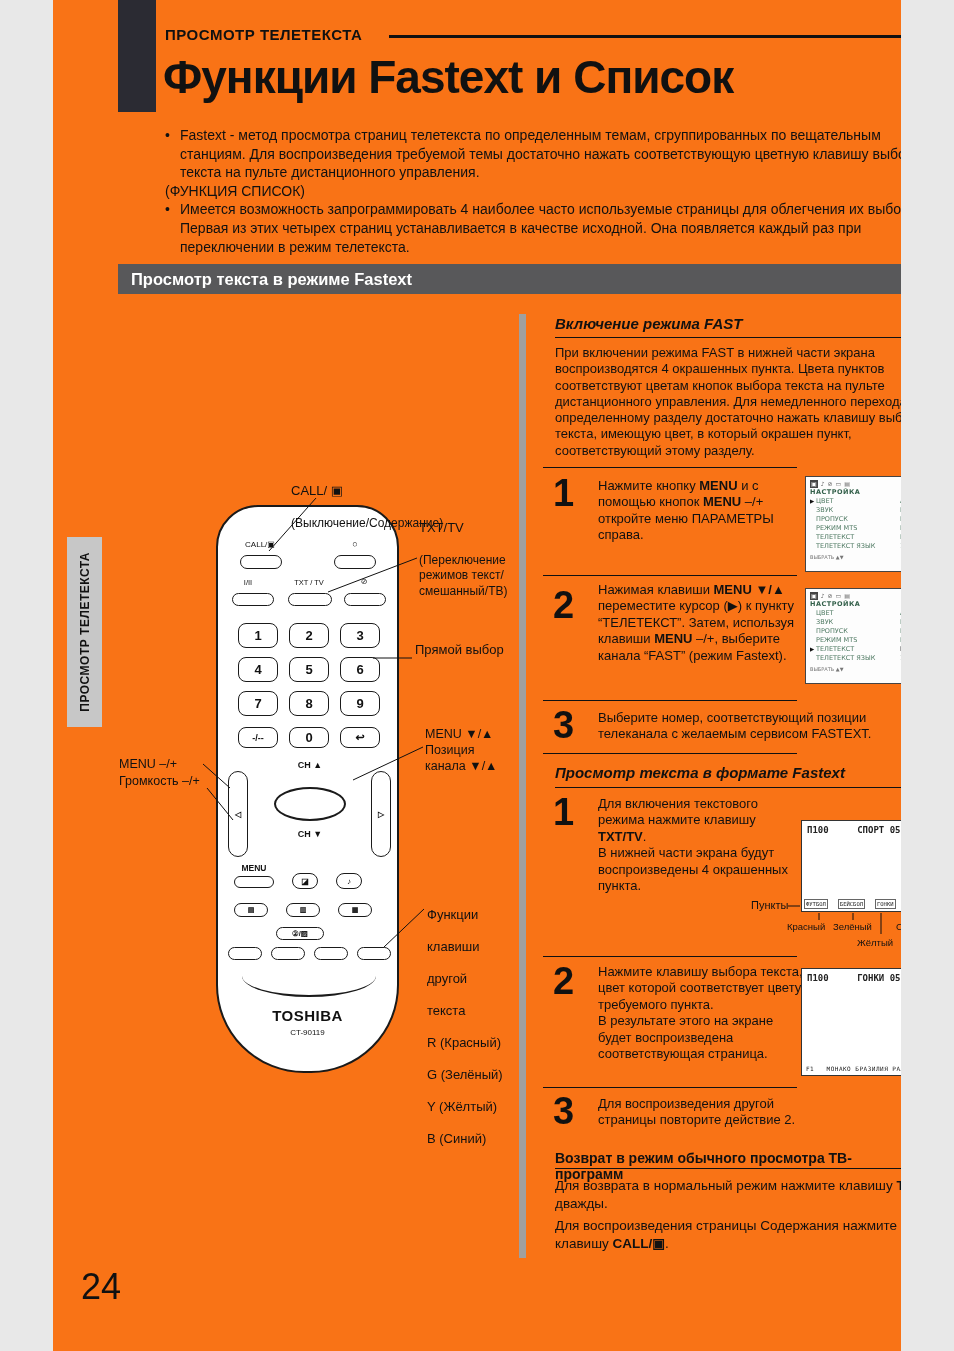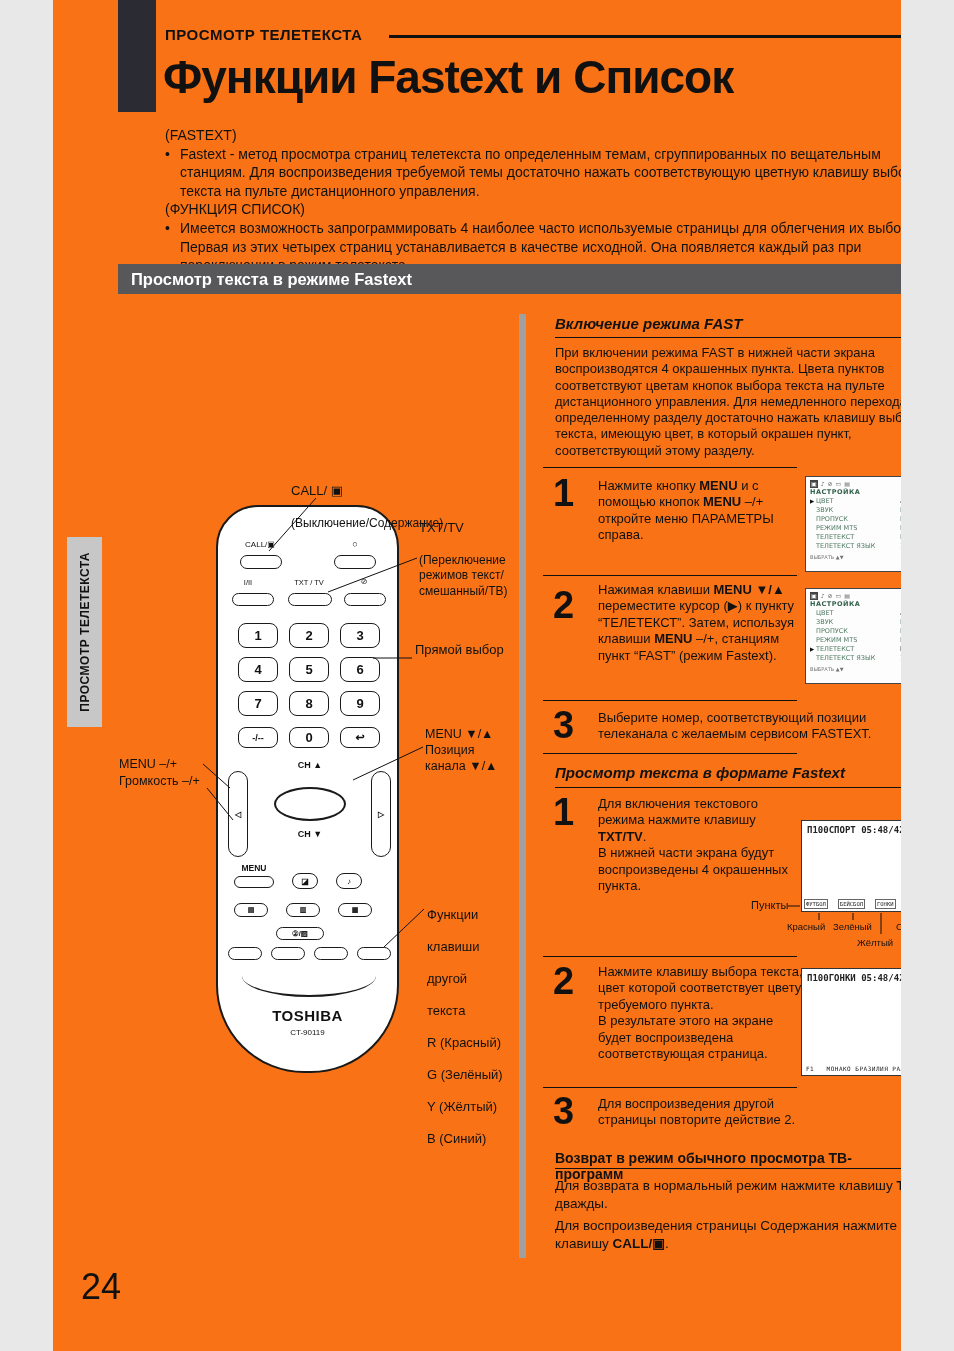--- a/index.html
+++ b/index.html
@@ -39,40 +39,39 @@
   .osd-title { font-weight:700; color:#33604a; letter-spacing:.5px; }
   .osd-row { display:flex; }
   .osd-cur { width:6px; color:#111; font-size:5.5px; visibility:hidden; }
   .osd-row.cur .osd-cur { visibility:visible; }
   .osd-lab { flex:1; }
   .osd-val { width:34px; }
   .osd-val.hl { font-weight:700; color:#2c2c2c; }
   .osd-foot { display:flex; justify-content:space-between; font-size:5px; color:#777; margin-top:2px; }
   
   .tv { position:absolute; border:1.5px solid #333; background:#fff; font-family:"DejaVu Sans Mono", monospace; color:#222; }
-  .tv-top { display:flex; padding:4px 5px; font-size:9px; font-weight:700; }
+  .tv-top { display:flex; justify-content:space-between; padding:4px 5px; font-size:9px; font-weight:700; }
   .tv-strip { position:absolute; left:2px; right:2px; bottom:2px; display:flex; gap:2px; justify-content:space-between; }
   .tv-strip span { border:1px solid #666; font-size:5.5px; line-height:8px; padding:0 1px; }
   .tv-foot { position:absolute; left:4px; bottom:3px; font-size:6px; letter-spacing:.5px; white-space:pre; }
   .tick-label { position:absolute; font-size:9.5px; }
 </style>
 </head>
 <body>
 
 <div class="page">
 
   <div class="abs" style="left:65px;top:0;width:38px;height:112px;background:#2b2b33"></div>
 
   <div class="abs kicker" style="left:112px;top:26px">ПРОСМОТР ТЕЛЕТЕКСТА</div>
   <div class="abs" style="left:336px;top:35px;width:534px;height:3px;background:#111"></div>
 
   <div class="abs title" style="left:110px;top:50px">Функции Fastext и Список</div>
 
   <div class="abs intro" style="left:112px;top:126px;width:780px">
-    <div class="head">(FASTEXT)</div>
     <div class="brow">
       <span class="mk">•</span>
       <span style="flex:1">Fastext - метод просмотра страниц телетекста по определенным темам, сгруппированных по вещательным станциям. Для воспроизведения требуемой темы достаточно нажать соответствующую цветную клавишу выбора текста на пульте дистанционного управления.</span>
     </div>
     <div class="head">(ФУНКЦИЯ СПИСОК)</div>
     <div class="brow">
       <span class="mk">•</span>
       <span style="flex:1">Имеется возможность запрограммировать 4 наиболее часто используемые страницы для облегчения их выбора. Первая из этих четырех страниц устанавливается в качестве исходной. Она появляется каждый раз при переключении в режим телетекста.</span>
     </div>
   </div>
@@ -229,21 +228,21 @@
       <span class="osd-val">1</span>
       </div>
     <div class="osd-foot">
       <span>ВЫБРАТЬ ▲▼</span>
       <span>РЕГУЛ -/+</span>
       </div>
   </div>
 
   <div class="sep" style="left:490px;top:575px;width:254px"></div>
   <div class="abs stepnum" style="left:500px;top:586px">2</div>
-  <div class="abs steptext" style="left:545px;top:582px;width:200px"><span>Нажимая клавиши </span><span class="b">MENU ▼/▲</span><span> переместите курсор (▶) к пункту “ТЕЛЕТЕКСТ”. Затем, используя клавиши </span><span class="b">MENU</span><span> –/+, станциям пункт “FAST” (режим Fastext).</span></div>
+  <div class="abs steptext" style="left:545px;top:582px;width:200px"><span>Нажимая клавиши </span><span class="b">MENU ▼/▲</span><span> переместите курсор (▶) к пункту “ТЕЛЕТЕКСТ”. Затем, используя клавиши </span><span class="b">MENU</span><span> –/+, выберите канала “FAST” (режим Fastext).</span></div>
 
   <div class="osd" style="left:752px;top:588px">
     <div class="osd-icons">
       <span class="sel">▣</span>
       <span>♪</span>
       <span>⊘</span>
       <span>▭</span>
       <span>▤</span>
       <span class="last">┬</span>
     </div>

